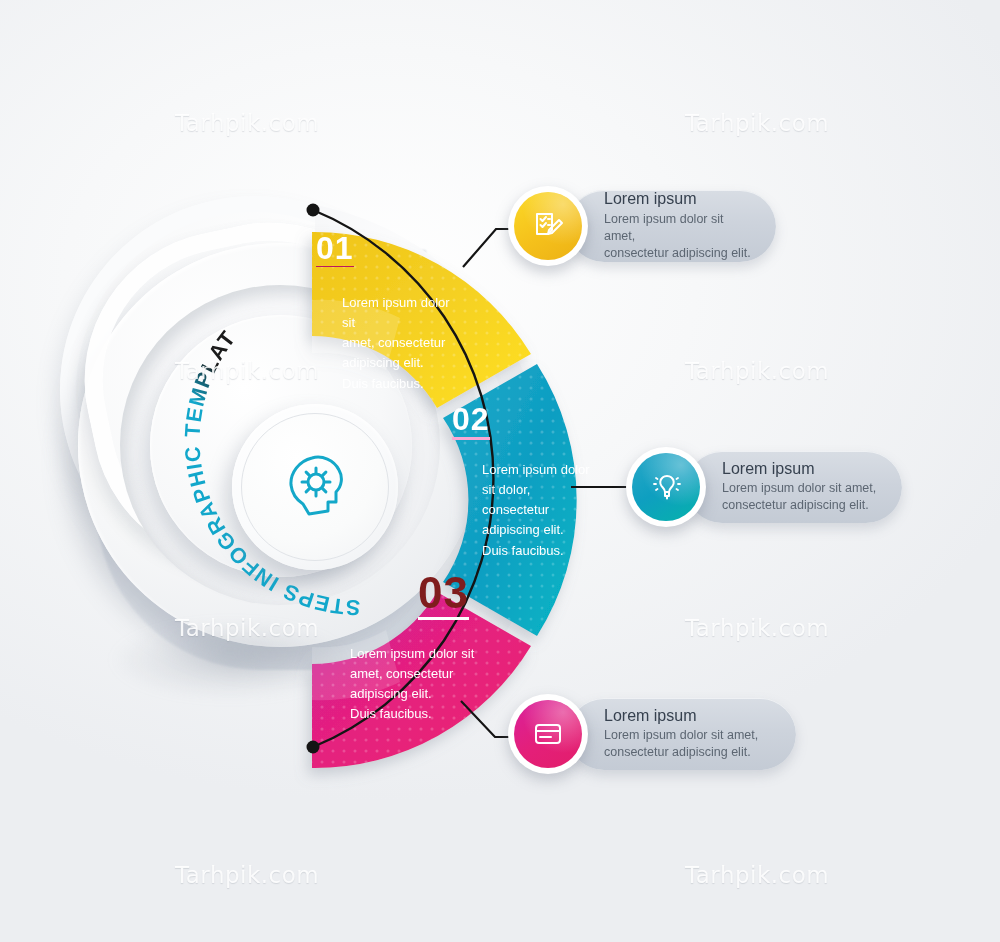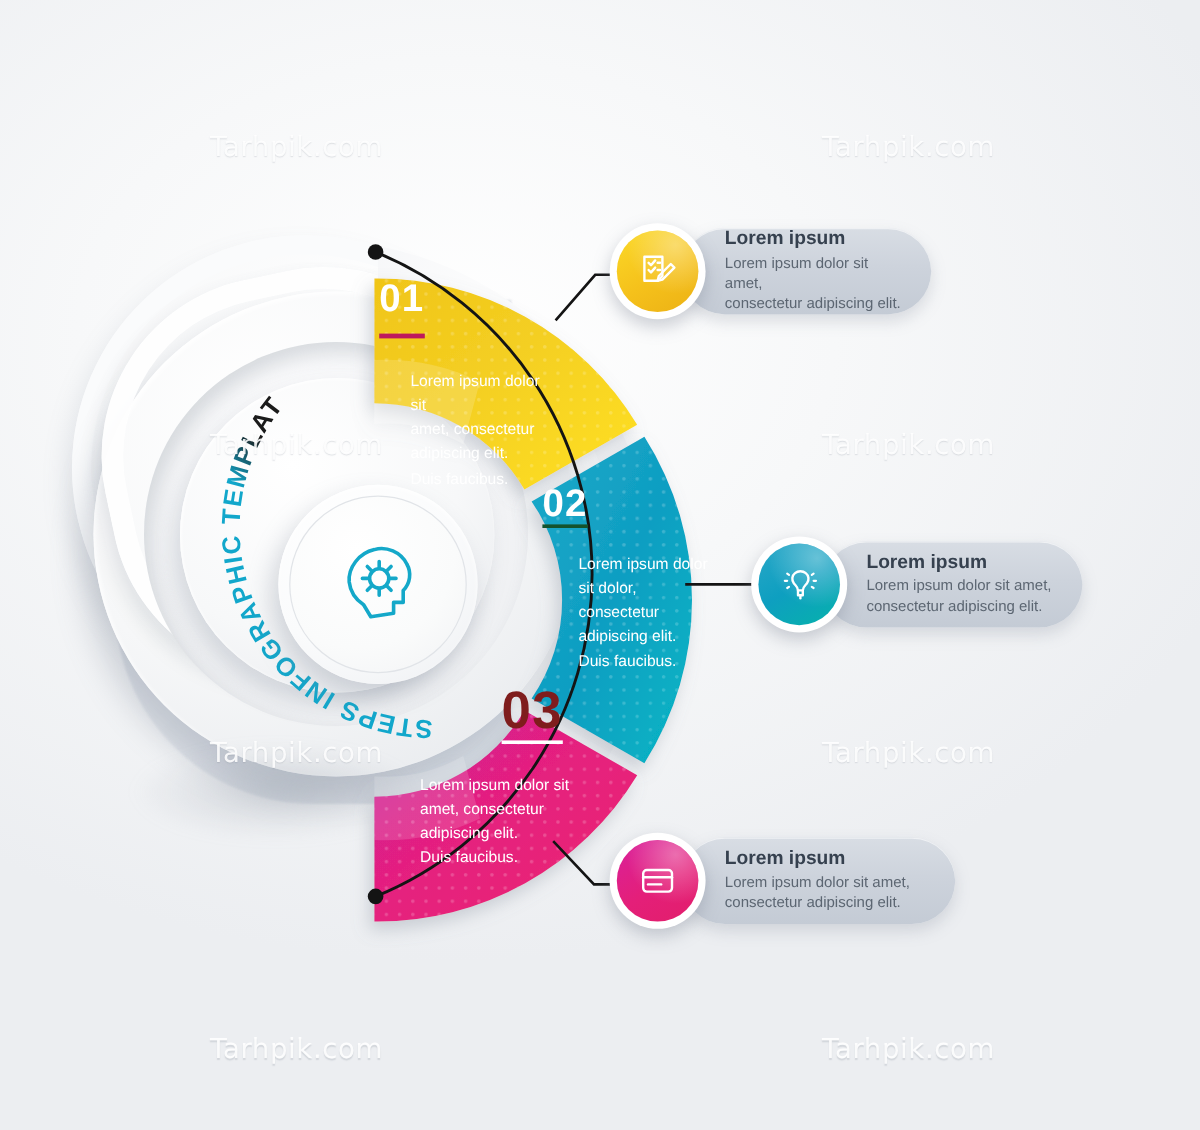--- a/index.html
+++ b/index.html
@@ -101,21 +101,21 @@
   .callout{position:absolute;display:flex;align-items:center;}
   .panel{
     position:relative;
     height:72px;border-radius:36px;
     background:linear-gradient(180deg,#d8dde4 0%,#cdd3dc 45%,#c4cbd5 100%);
     box-shadow:0 6px 12px rgba(130,140,155,.26), inset 0 1px 0 rgba(255,255,255,.6);
     display:flex;flex-direction:column;justify-content:center;
     box-sizing:border-box;
   }
   .panel .p-title{
-    font-size:16px;font-weight:bold;color:#36414f;line-height:1.15;
+    font-size:16px;font-weight:normal;color:#36414f;line-height:1.15;
   }
   .panel .p-body{
     font-size:12.5px;color:#5c6672;line-height:1.35;margin-top:2px;
   }
   .badge-wrap{position:relative;z-index:3;}
   .badge-tail{
     position:absolute;left:52px;top:22px;width:0;height:0;
     border-top:16px solid transparent;
     border-bottom:16px solid transparent;
     border-left:26px solid #ffffff;
@@ -236,32 +236,32 @@
 
     <polyline points="463,267 496,229 652,229" fill="none" stroke="#141414" stroke-width="2.2"></polyline>
 
     <line x1="571" y1="487" x2="660" y2="487" stroke="#141414" stroke-width="2.2"></line>
 
     <polyline points="461,701 495,737 650,737" fill="none" stroke="#141414" stroke-width="2.2"></polyline>
   </svg>
 
   <div style="position:absolute;left:316px;top:232px;width:150px;">
     <div style="font-size:32px;font-weight:bold;color:#fff;letter-spacing:1px;
-                border-bottom:4px solid #be185d;display:inline-block;padding-bottom:14px;line-height:1;">01</div>
+                border-bottom:1px solid #be185d;display:inline-block;padding-bottom:2px;line-height:1;">01</div>
     <div style="margin-top:26px;margin-left:26px;font-size:13px;color:#ffffff;line-height:1.55;">
       <div>Lorem ipsum dolor sit</div>
       <div>amet, consectetur</div>
       <div>adipiscing elit.</div>
       <div>Duis faucibus.</div>
     </div>
   </div>
 
   <div style="position:absolute;left:452px;top:403px;width:150px;">
     <div style="font-size:32px;font-weight:bold;color:#fff;letter-spacing:1px;
-                border-bottom:3px solid #14532d;display:inline-block;padding-bottom:2px;line-height:1;">02</div>
+                border-bottom:3px solid #f9a8d4;display:inline-block;padding-bottom:2px;line-height:1;">02</div>
     <div style="margin-top:20px;margin-left:30px;font-size:13px;color:#ffffff;line-height:1.55;">
       <div>Lorem ipsum dolor</div>
       <div>sit dolor,</div>
       <div>consectetur</div>
       <div>adipiscing elit.</div>
       <div>Duis faucibus.</div>
     </div>
   </div>
 
   <div style="position:absolute;left:418px;top:571px;width:160px;">

